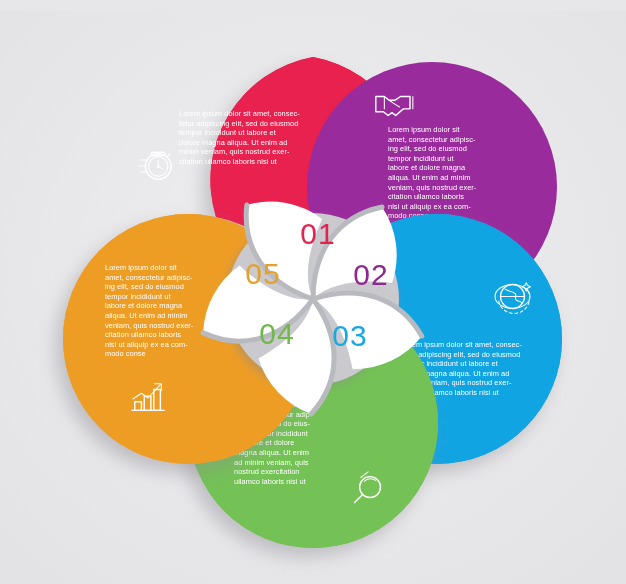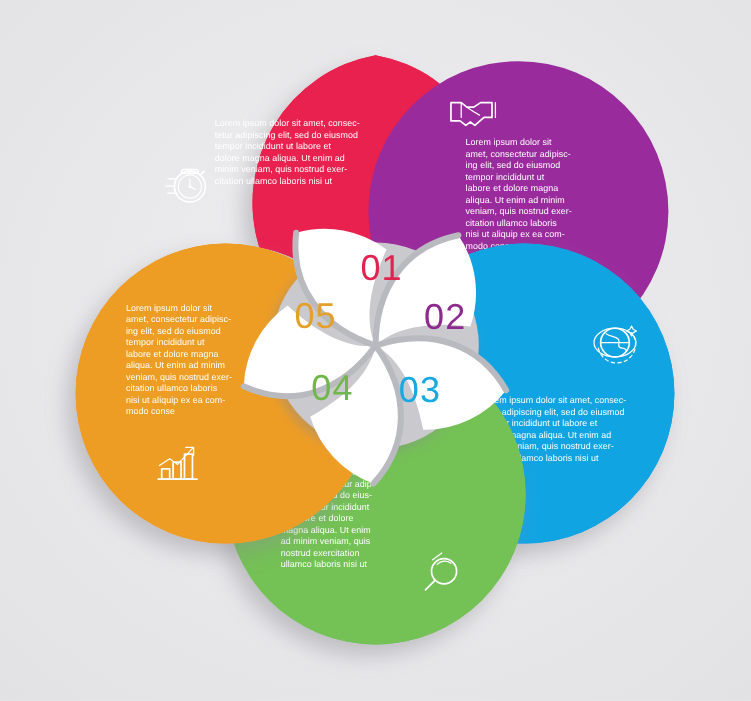--- a/index.html
+++ b/index.html
@@ -3,21 +3,21 @@
 <meta charset="utf-8">
 <style>
   html,body{margin:0;padding:0;}
   body{
     width:626px;height:584px;
     background:#e7e7e9;
     font-family:"Liberation Sans",sans-serif;
     overflow:hidden;
     position:relative;
   }
-  #stage{position:absolute;inset:0;}
+  #stage{position:absolute;inset:0;margin-top:11px;}
   svg#infographic{display:block;width:626px;height:584px;}
   .petal-text{
     font-family:"Liberation Sans",sans-serif;
     font-size:7.4px;
     line-height:9.6px;
     fill:#ffffff;
     letter-spacing:0.05px;
   }
   .num{
     font-family:"Liberation Sans",sans-serif;

